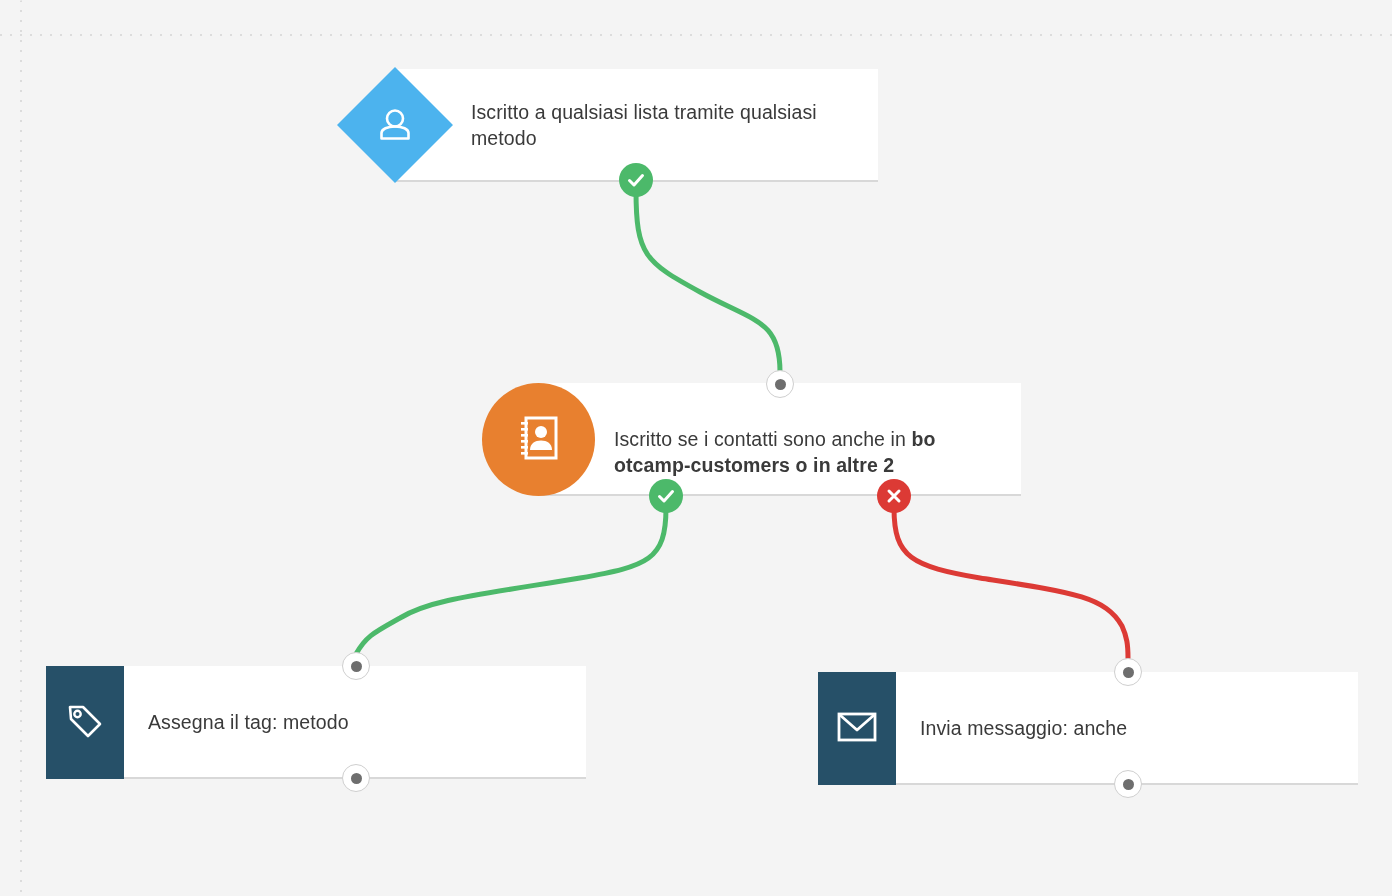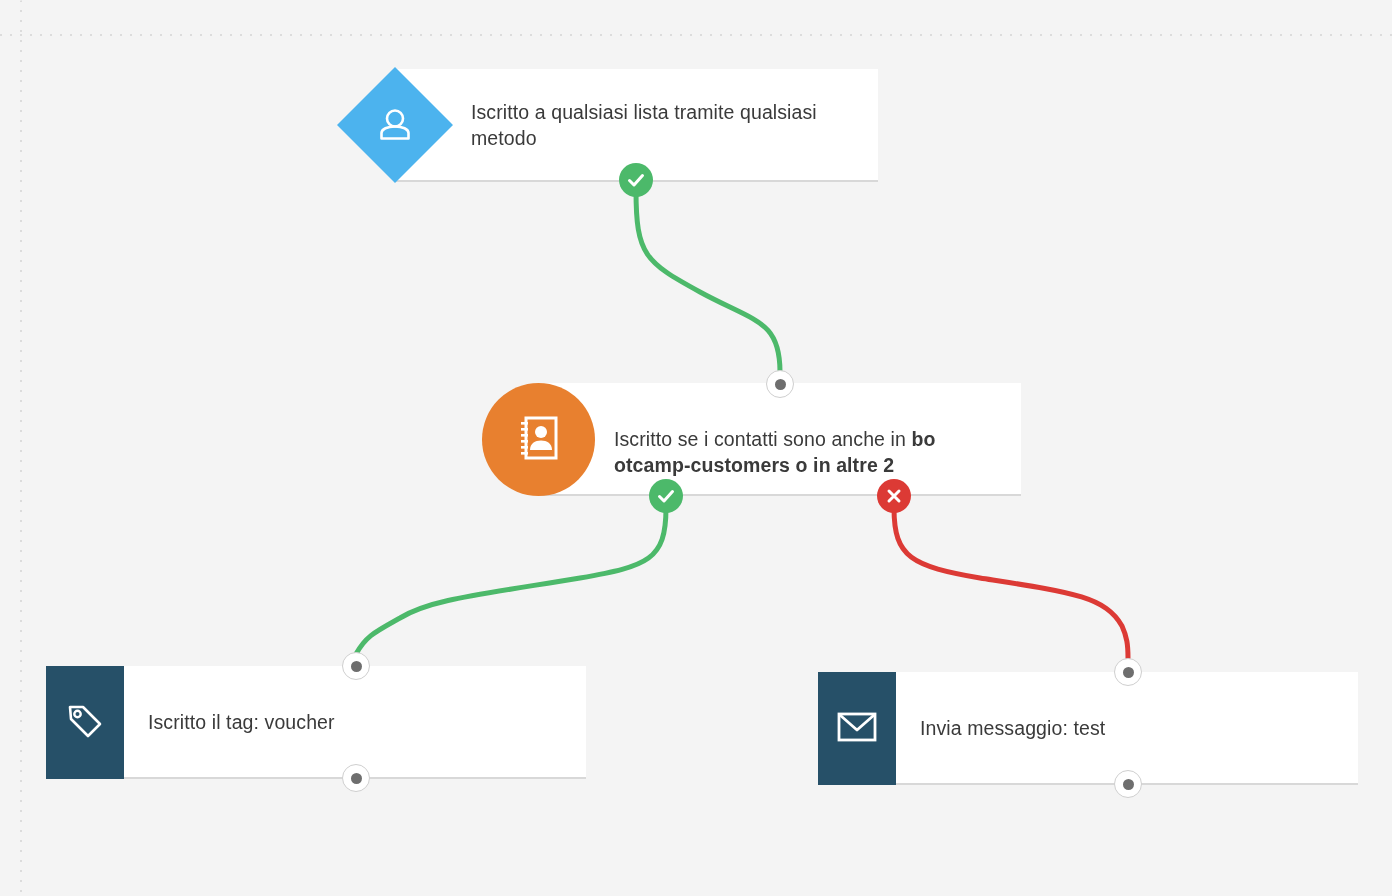--- a/index.html
+++ b/index.html
@@ -213,35 +213,35 @@
           <rect x="5" y="26" width="7" height="2.6" fill="#ffffff"></rect>
           <rect x="5" y="32" width="7" height="2.6" fill="#ffffff"></rect>
           <rect x="5" y="38" width="7" height="2.6" fill="#ffffff"></rect>
         </svg>
       </span>
     </div>
   </div>
 
   <div class="node">
     <div class="card" style="left:46px; top:666px; width:540px; height:113px;">
-      <div class="card-label" style="margin-left:102px;">Iscritto il tag: voucher</div>
+      <div class="card-label" style="margin-left:102px;">Assegna il tag: metodo</div>
     </div>
     <div class="square" style="left:46px; top:666px;">
       <span>
         <svg width="40" height="40" viewBox="0 0 40 40">
           <path d="M 5 6 L 18 6 L 35 23 L 23 35 L 6 18 L 5 6 Z" fill="none" stroke="#ffffff" stroke-width="2.6" stroke-linejoin="round"></path>
           <circle cx="12.5" cy="13" r="3.2" fill="none" stroke="#ffffff" stroke-width="2.4"></circle>
         </svg>
       </span>
     </div>
   </div>
 
   <div class="node">
     <div class="card" style="left:818px; top:672px; width:540px; height:113px;">
-      <div class="card-label" style="margin-left:102px;">Invia messaggio: test</div>
+      <div class="card-label" style="margin-left:102px;">Invia messaggio: anche</div>
     </div>
     <div class="square" style="left:818px; top:672px;">
       <span>
         <svg width="42" height="36" viewBox="0 0 42 36">
           <rect x="3" y="5" width="36" height="26" fill="none" stroke="#ffffff" stroke-width="2.8"></rect>
           <path d="M 4.5 6.5 L 21 21 L 37.5 6.5" fill="none" stroke="#ffffff" stroke-width="2.8" stroke-linejoin="round" stroke-linecap="round"></path>
         </svg>
       </span>
     </div>
   </div>

